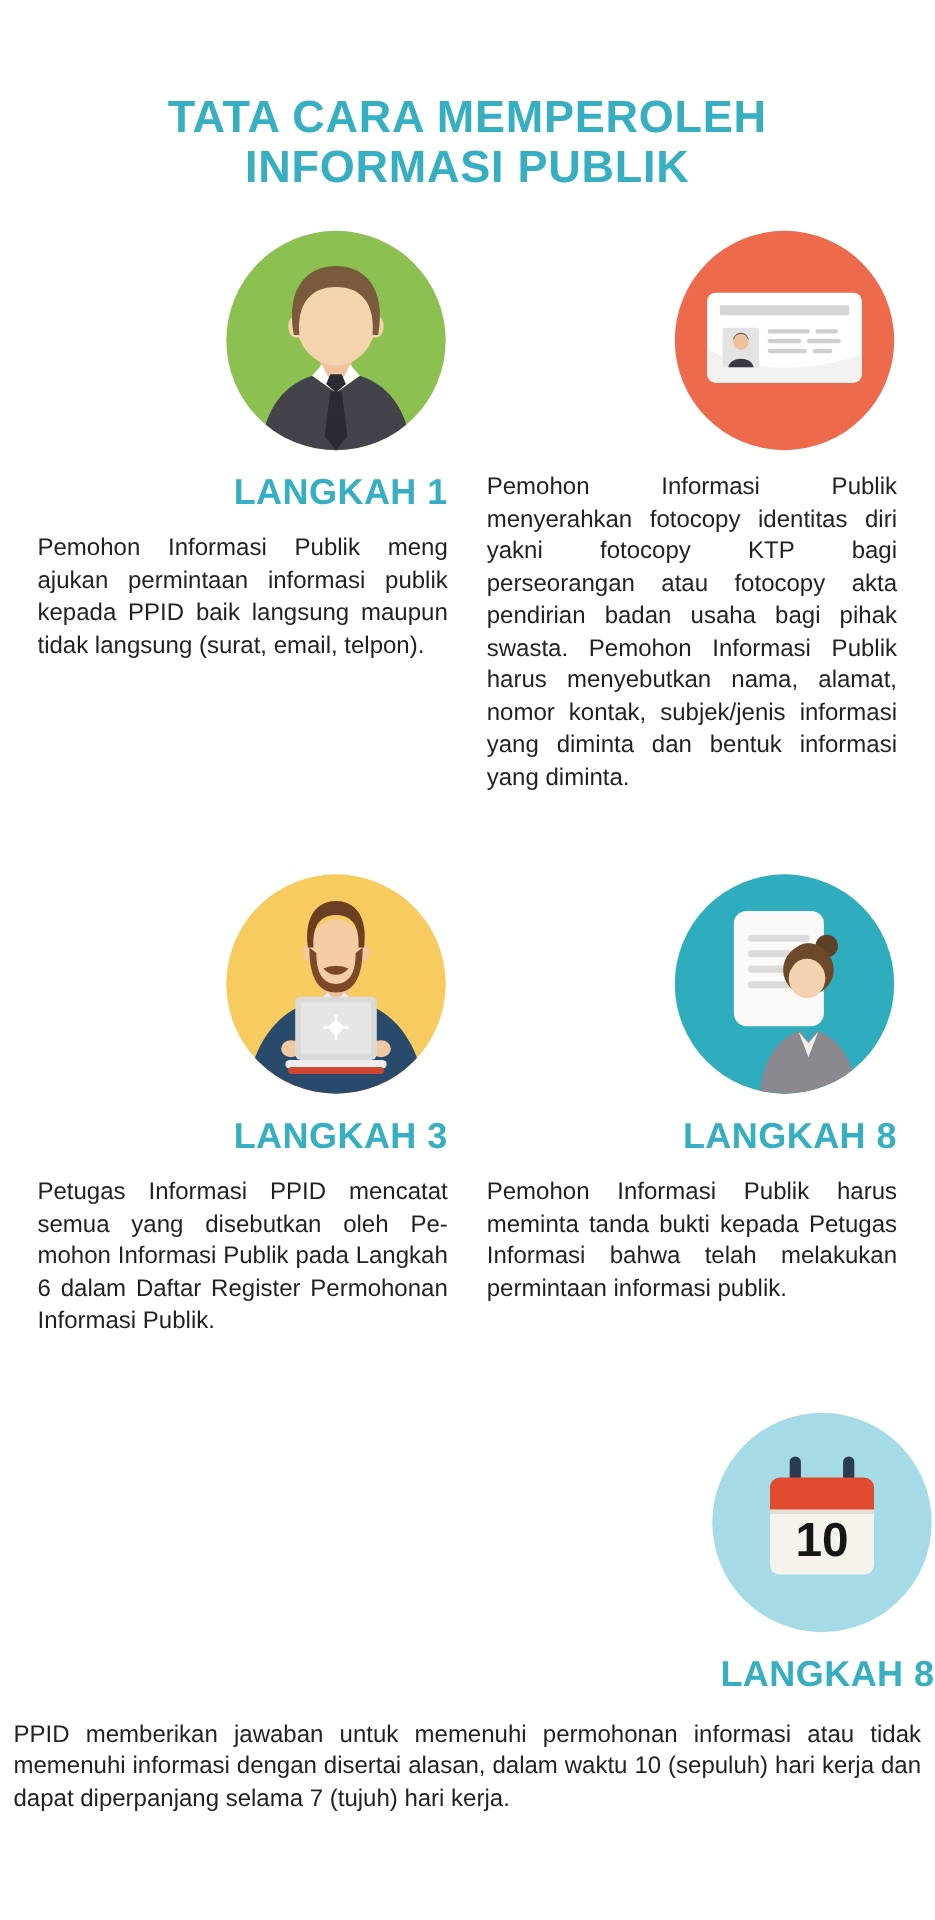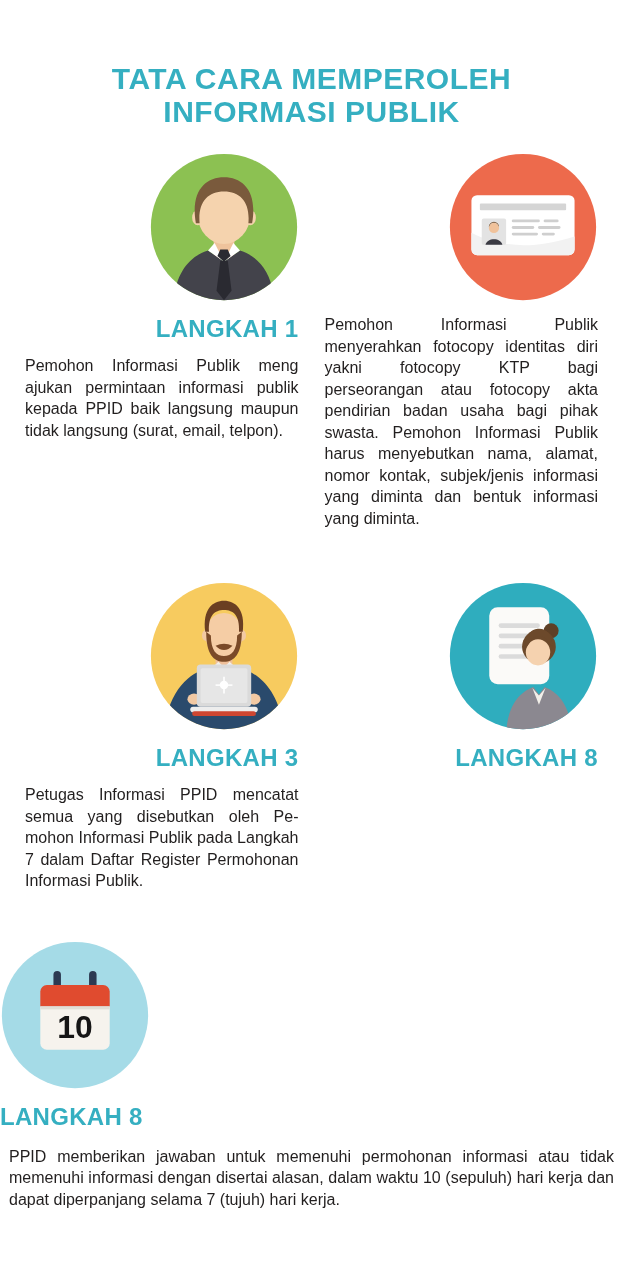--- a/index.html
+++ b/index.html
@@ -57,21 +57,21 @@
     font-size: 16px;
     line-height: 21.5px;
     font-weight: normal;
     text-align: justify;
     color: var(--text, #221f1f);
   }
   .step-5 {
     margin-top: 48px;
     display: flex;
     flex-direction: column;
-    align-items: flex-start;
+    align-items: flex-end;
   }
   .step-5 .step-text {
     padding: 0 9px;
     margin-top: 15px;
   }
   svg text {
     font-family: "Liberation Sans", sans-serif;
   }
 </style>
 </head>
@@ -167,21 +167,21 @@
             <rect x="51" y="89" width="58" height="45" rx="4" fill="#DADADA"></rect>
             <rect x="55" y="93" width="50" height="37" rx="2" fill="#E6E6E6"></rect>
             <circle cx="80" cy="111" r="4.5" fill="#FFFFFF"></circle>
             <path d="M80,102 v18 M71,111 h18" stroke="#FFFFFF" stroke-width="2" opacity="0.85"></path>
             <rect x="44" y="134" width="72" height="6" rx="3" fill="#EDEDED"></rect>
             <rect x="46" y="139" width="68" height="5" rx="2.5" fill="#CE4631"></rect>
           </g>
         </svg>
       </div>
       <h2 class="step-label">LANGKAH 3</h2>
-      <p class="step-text">Petugas Informasi PPID mencatat semua yang disebutkan oleh Pe-mohon Informasi Publik pada Langkah 7 dalam Daftar Register Permohonan Informasi Publik.</p>
+      <p class="step-text">Petugas Informasi PPID mencatat semua yang disebutkan oleh Pe-mohon Informasi Publik pada Langkah 6 dalam Daftar Register Permohonan Informasi Publik.</p>
     </section>
 
     <section class="step">
       <div class="icon-circle">
         <svg viewBox="0 0 160 160" aria-hidden="true">
           <defs>
               <clipPath id="clip4">
                 <circle cx="80" cy="80" r="78"></circle>
               </clipPath>
             </defs>
@@ -195,20 +195,21 @@
             <circle cx="110" cy="53" r="8" fill="#5E4026"></circle>
             <circle cx="97" cy="70" r="18" fill="#6C492B"></circle>
             <ellipse cx="96" cy="76" rx="13" ry="14" fill="#F5D2AF"></ellipse>
             <path d="M83,72 C82,56 90,51 97,51 C106,51 112,58 111,70 L106,64 C103,57 90,57 87,66 Z" fill="#6C492B"></path>
             <path d="M62,162 C64,130 78,118 91,113 L97,121 L103,113 C116,118 130,130 132,162 Z" fill="#8B8890"></path>
             <path d="M90,114 L97,122 L104,114 L97,132 Z" fill="#F2EFE9"></path>
           </g>
         </svg>
       </div>
       <h2 class="step-label">LANGKAH 8</h2>
+      <p class="step-text">Pemohon Informasi Publik harus meminta tanda bukti kepada Petugas Informasi bahwa telah melakukan permintaan informasi publik.</p>
     </section>
 
   </div>
 
   <section class="step step-5">
     <div class="icon-circle">
       <svg viewBox="0 0 160 160" aria-hidden="true">
         <defs>
             <clipPath id="clip5">
               <circle cx="80" cy="80" r="78"></circle>

